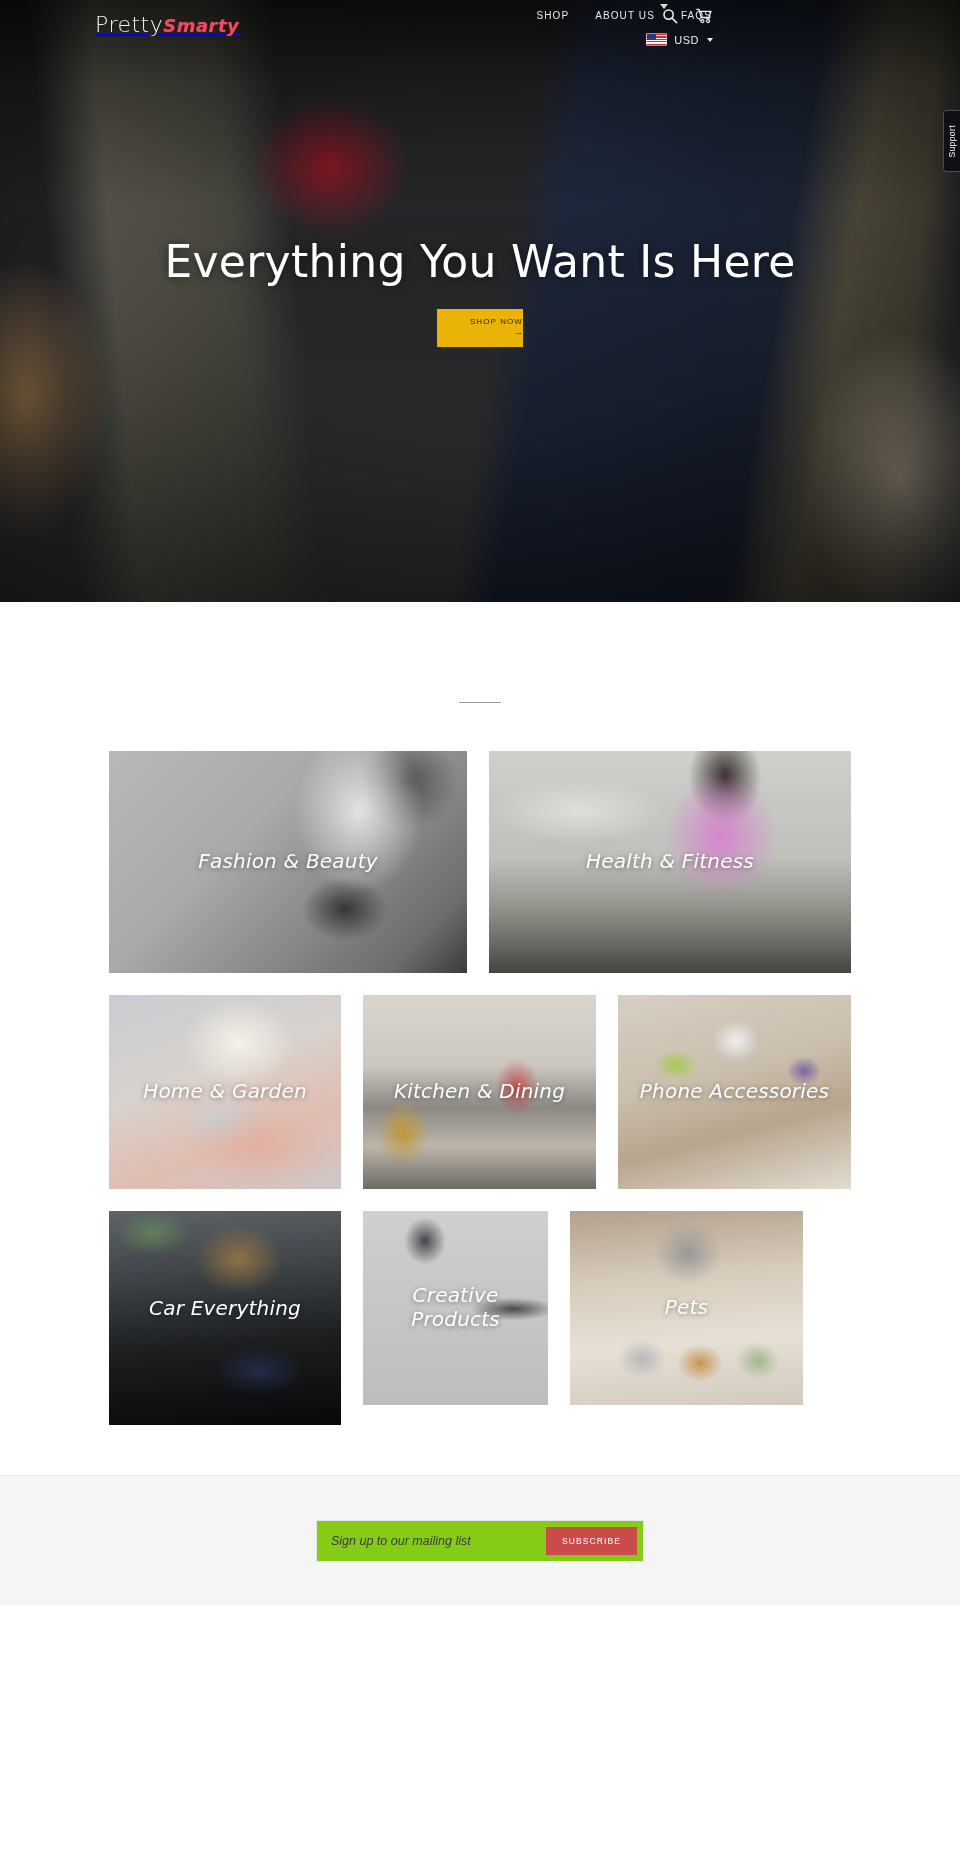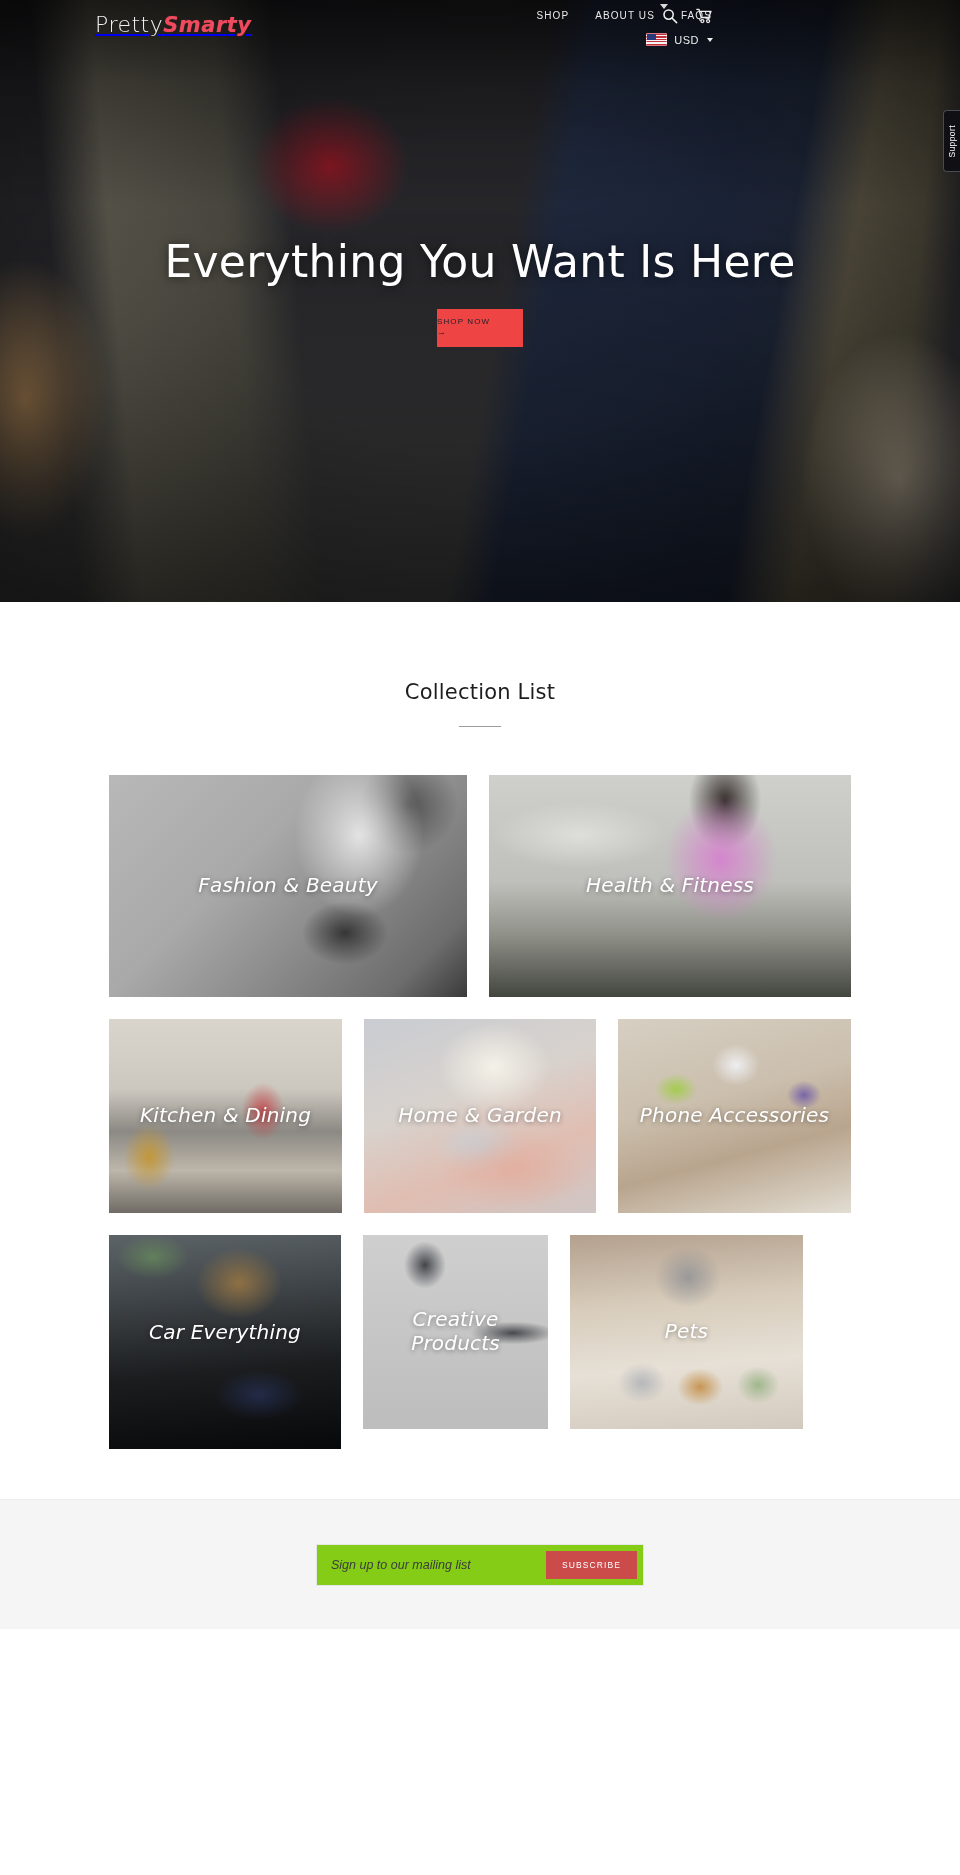--- a/index.html
+++ b/index.html
@@ -54,21 +54,21 @@
     position:absolute; left:95px; top:14px;
     font-size:22px; letter-spacing:.5px; line-height:1;
     white-space:nowrap; user-select:none;
   }
   .logo .pretty {
     color:#f2f2f2; font-weight:300; font-size:22px;
     font-family:"DejaVu Sans", sans-serif;
   }
   .logo .smarty {
     color:#f04a5e; font-weight:bold; font-style:italic;
-    font-size:21px; letter-spacing:.5px;
+    font-size:18px; letter-spacing:.5px;
     font-family:"DejaVu Sans", sans-serif;
     text-shadow:0 0 1px rgba(240,74,94,.6);
   }
 
   .nav-row {
     position:absolute; right:248px; top:10px;
     display:flex; align-items:center; gap:26px;
   }
   .nav-link {
     color:#e9e9ea; font-size:10px; letter-spacing:1.1px;
@@ -133,23 +133,23 @@
   .hero-title {
     color:#ffffff; font-size:44px; font-weight:400;
     font-family:"DejaVu Sans", sans-serif;
     letter-spacing:.3px; text-align:center;
     text-shadow:0 1px 10px rgba(0,0,0,.55);
     margin-top:-20px;
   }
   .shop-now {
     margin-top:22px;
     width:86px; height:38px;
-    background:#ef4444;
+    background:#eab308;
     display:flex; flex-direction:column;
-    align-items:flex-start; justify-content:center;
+    align-items:flex-end; justify-content:center;
     gap:2px; cursor:pointer; text-decoration:none;
   }
   .shop-now .lbl {
     color:#23232a; font-size:8px; letter-spacing:1.1px;
     text-transform:uppercase; line-height:1;
   }
   .shop-now .arw { color:#23232a; font-size:9px; line-height:1; }
 
   
   .collections { width:960px; background:#fff; padding:0 0 50px; }
@@ -341,45 +341,44 @@
     </a>
   </div>
 </div>
 
 <div class="support-tab">
   <span>Support</span>
 </div>
 
 <section class="collections">
   <div class="section-head">
-    <h2 class="section-title">Collection List</h2>
     <div class="rule"></div>
   </div>
 
   <div class="grid">
 
     <div class="row">
       <a class="tile t-fashion" href="#">
         <span class="ph-fashion"></span>
         <span class="tile-caption">Fashion &amp; Beauty</span>
       </a>
       <a class="tile t-health" href="#">
         <span class="ph-health"></span>
         <span class="tile-caption">Health &amp; Fitness</span>
       </a>
     </div>
 
     <div class="row">
+      <a class="tile t-sm" href="#">
+        <span class="ph-home"></span>
+        <span class="tile-caption">Home &amp; Garden</span>
+      </a>
       <a class="tile t-sm2" href="#">
         <span class="ph-kitchen"></span>
         <span class="tile-caption">Kitchen &amp; Dining</span>
-      </a>
-      <a class="tile t-sm" href="#">
-        <span class="ph-home"></span>
-        <span class="tile-caption">Home &amp; Garden</span>
       </a>
       <a class="tile t-sm3" href="#">
         <span class="ph-phone"></span>
         <span class="tile-caption">Phone Accessories</span>
       </a>
     </div>
 
     <div class="row" style="align-items:flex-start;">
       <a class="tile t-car" href="#">
         <span class="ph-car"></span>

